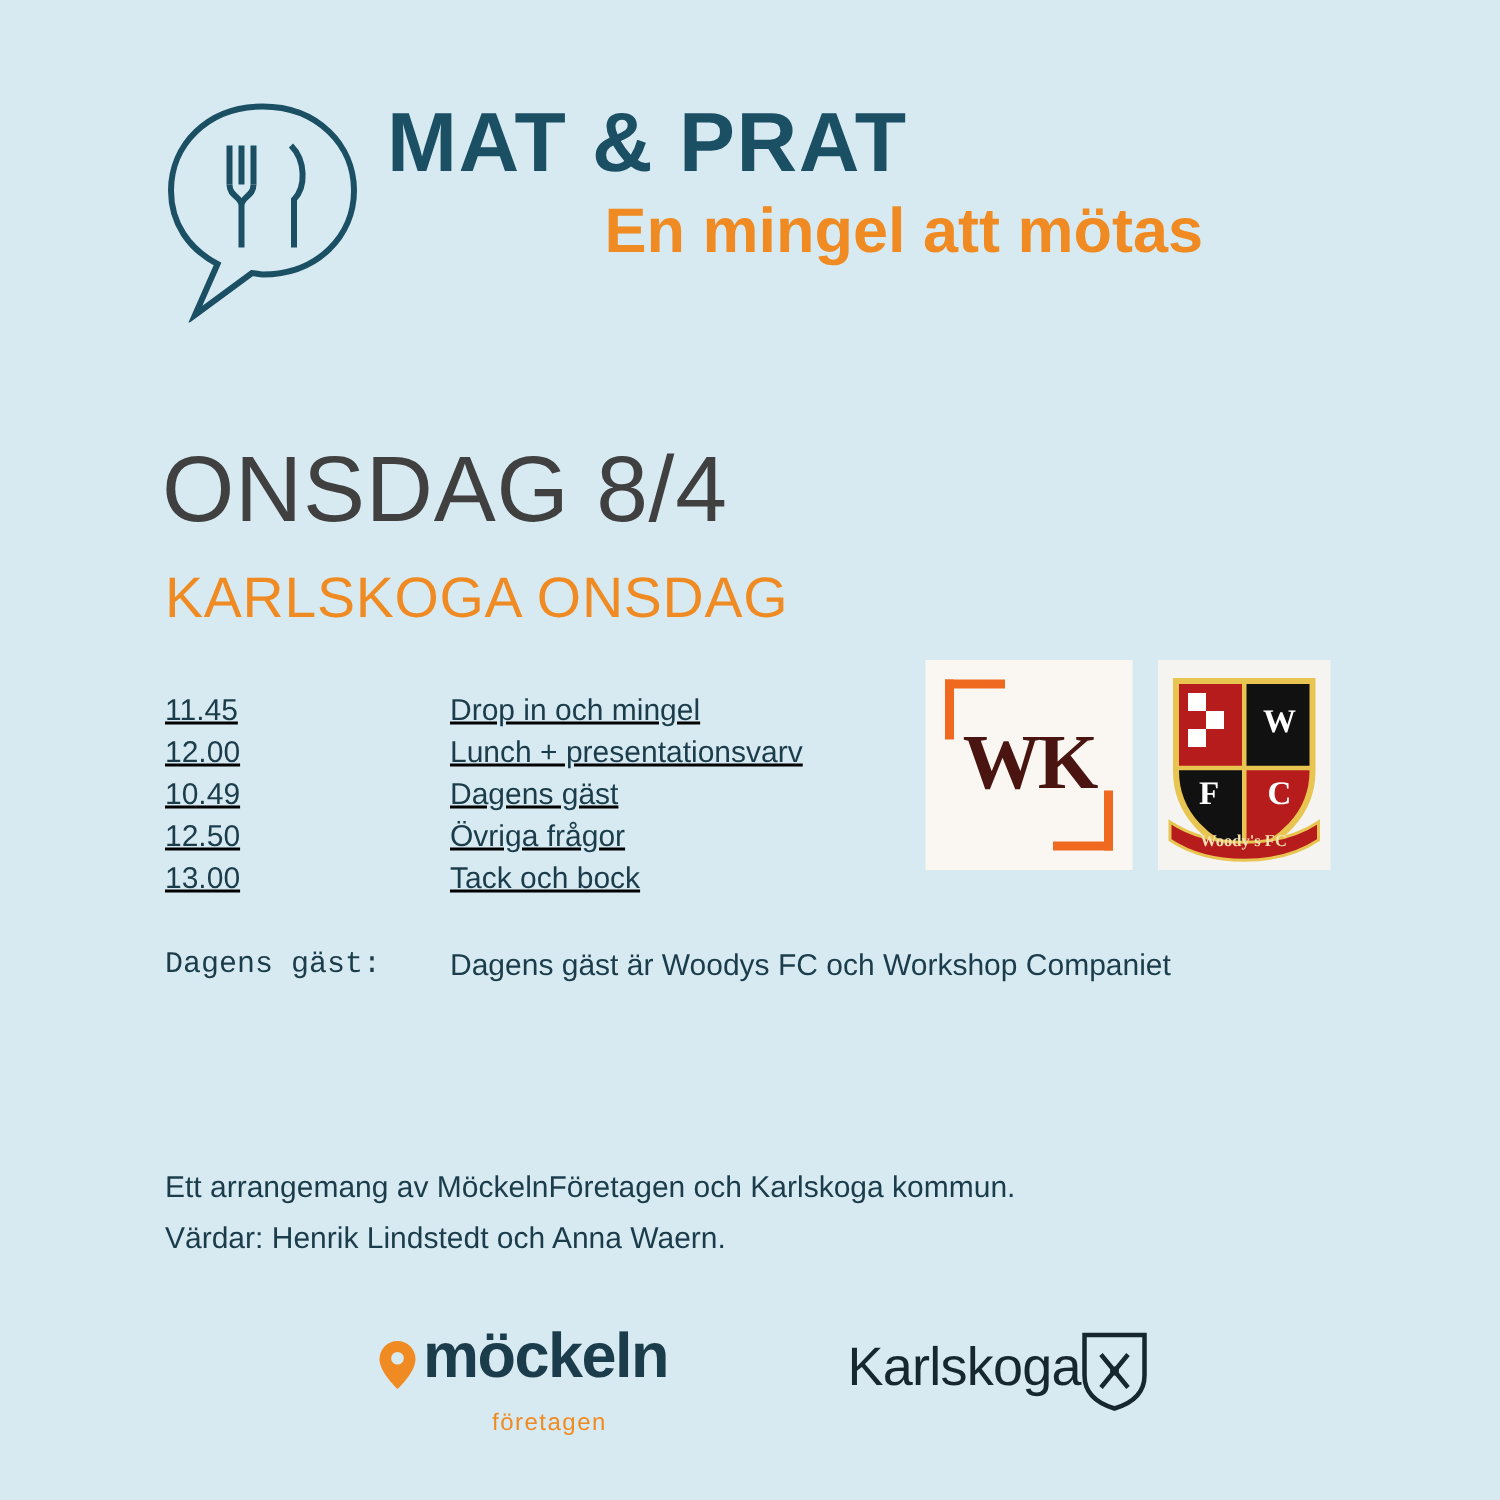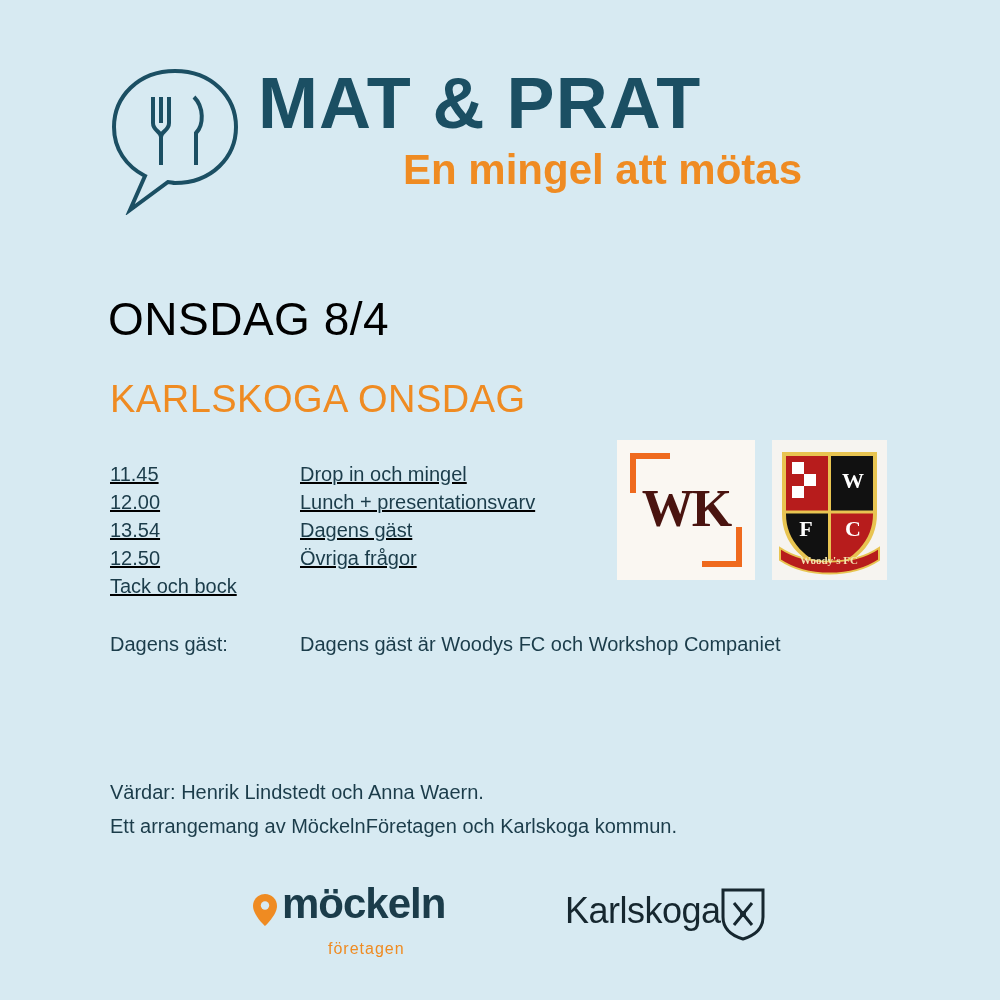--- a/index.html
+++ b/index.html
@@ -35,21 +35,21 @@
     top: 10px;
     width: 135px;
     height: 150px;
   }
   .title-block {
     position: absolute;
     left: 258px;
     top: 12px;
   }
   .main-title {
-    font-size: 72px;
+    font-size: 56px;
     font-weight: bold;
     color: #1b4f63;
     letter-spacing: 1px;
     line-height: 1;
     margin: 0;
     white-space: nowrap;
   }
   .subtitle {
     font-size: 42px;
     font-weight: bold;
@@ -57,23 +57,23 @@
     margin: 10px 0 0 145px;
     line-height: 1;
     white-space: nowrap;
   }
 
   
   .event-day {
     position: absolute;
     left: 108px;
     top: 296px;
-    font-size: 46px;
+    font-size: 62px;
     font-weight: normal;
-    color: #000000;
+    color: #404040;
     line-height: 1;
     letter-spacing: 0.5px;
   }
   .event-place {
     position: absolute;
     left: 110px;
     top: 380px;
     font-size: 38px;
     color: #ef8b22;
     line-height: 1;
@@ -109,20 +109,21 @@
     top: 630px;
     width: 760px;
     display: flex;
     font-size: 20px;
     color: #1b3c4a;
     line-height: 28px;
   }
   .guest-label {
     width: 190px;
     flex: none;
+    font-family: Liberation Mono, monospace;
   }
 
   
   .guest-logos {
     position: absolute;
     left: 617px;
     top: 440px;
     width: 270px;
     height: 105px;
   }
@@ -269,28 +270,29 @@
   <div class="schedule">
     <div class="sched-row">
       <span class="sched-time">11.45</span>
       <span class="sched-text">Drop in och mingel</span>
     </div>
     <div class="sched-row">
       <span class="sched-time">12.00</span>
       <span class="sched-text">Lunch + presentationsvarv</span>
     </div>
     <div class="sched-row">
-      <span class="sched-time">13.54</span>
+      <span class="sched-time">10.49</span>
       <span class="sched-text">Dagens gäst</span>
     </div>
     <div class="sched-row">
       <span class="sched-time">12.50</span>
       <span class="sched-text">Övriga frågor</span>
     </div>
     <div class="sched-row">
+      <span class="sched-time">13.00</span>
       <span class="sched-text">Tack och bock</span>
     </div>
   </div>
 
   <div class="guest-row">
     <span class="guest-label">Dagens gäst:</span>
     <span class="guest-text">Dagens gäst är Woodys FC och Workshop Companiet</span>
   </div>
 
   <div class="guest-logos">
@@ -328,22 +330,22 @@
         <text x="81" y="48" font-family="Liberation Serif, serif" font-size="22" font-weight="bold" fill="#fff" text-anchor="middle">W</text>
         <text x="34" y="96" font-family="Liberation Serif, serif" font-size="22" font-weight="bold" fill="#fff" text-anchor="middle">F</text>
         <text x="81" y="96" font-family="Liberation Serif, serif" font-size="22" font-weight="bold" fill="#fff" text-anchor="middle">C</text>
         <path d="M8 108 C35 126 80 126 107 108 L107 120 C80 138 35 138 8 120 Z" fill="#b71c1c" stroke="#e8c451" stroke-width="2"></path>
         <text x="57" y="124" font-family="Liberation Serif, serif" font-size="11" font-weight="bold" fill="#f2e3b0" text-anchor="middle">Woody's FC</text>
       </svg>
     </div>
   </div>
 
   <div class="footer-text">
+    <div>Ett arrangemang av MöckelnFöretagen och Karlskoga kommun.</div>
     <div>Värdar: Henrik Lindstedt och Anna Waern.</div>
-    <div>Ett arrangemang av MöckelnFöretagen och Karlskoga kommun.</div>
   </div>
 
   <div class="bottom-logos">
 
     <div class="mockeln-logo">
       <span class="pin-icon">
         <svg width="26" height="34" viewBox="0 0 26 34" xmlns="http://www.w3.org/2000/svg">
           <path d="M13 1 C6.4 1 1 6.4 1 13 C1 22 13 33 13 33 C13 33 25 22 25 13 C25 6.4 19.6 1 13 1 Z" fill="#ef8b22"></path>
           <circle cx="13" cy="12.5" r="4.2" fill="#d7eaf2"></circle>
         </svg>

